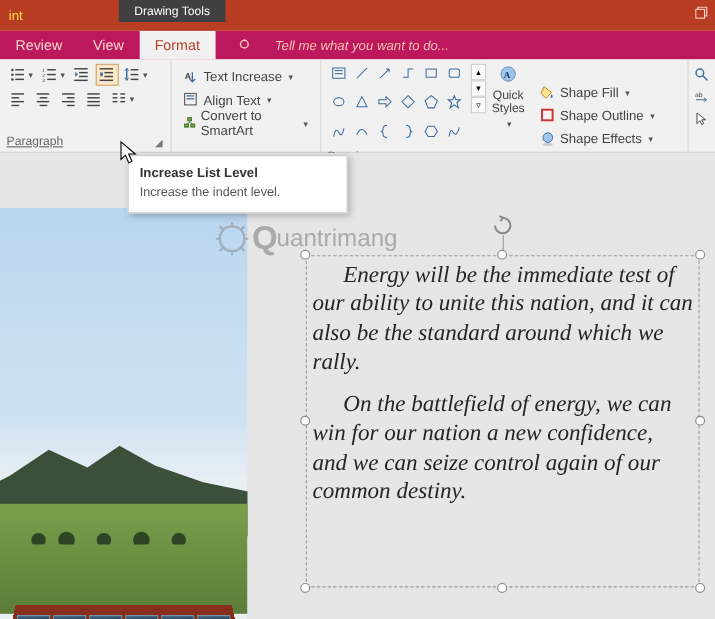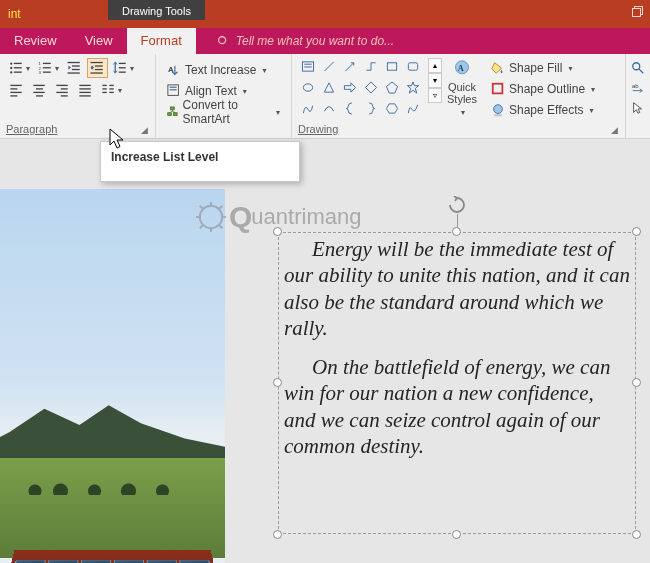--- a/index.html
+++ b/index.html
@@ -60,21 +60,21 @@
     color: #f8d8cf;
     cursor: pointer;
   }
   .tabrow .tab.active {
     background: #f1f1f1;
     color: #b93d22;
   }
   .tabrow .tell-me {
     display: flex;
     align-items: center;
-    gap: 6px;
+    gap: 20px;
     margin-left: 20px;
     padding-bottom: 6px;
     font-style: italic;
     color: #f3c3b5;
     font-size: 12px;
   }
   .tabrow .tell-me svg { width:14px; height:14px; }
   
   .ribbon {
     background: #f1f1f1;
@@ -146,21 +146,21 @@
   .highlighted { border:1px solid #d4a26c !important; background:#fce8c9 !important; }
   .cursor-arrow {
     position:absolute;
     left:109px; top:74px;
     z-index:40;
     pointer-events:none;
   }
   
   .tooltip {
     position:absolute;
-    left:100px; top:141px;
+    left:116px; top:141px;
     width:200px;
     background:#fff;
     border:1px solid #c9c9c9;
     box-shadow: 2px 2px 6px rgba(0,0,0,0.25);
     padding:8px 10px 12px;
     z-index:30;
   }
   .tooltip .tt-title { font-weight:bold; font-size:12px; color:#333; margin-bottom:5px;}
   .tooltip .tt-body { font-size:11.5px; color:#555;}
   
@@ -523,21 +523,21 @@
 
       <div class="btn big drop">
         <svg viewBox="0 0 32 32">
             <circle cx="16" cy="14" r="11" fill="#9ec6ea" stroke="#3a6aa0"></circle>
             <text x="9" y="20" font-size="14" fill="#1d3b5b" font-family="Georgia" font-weight="bold">A</text>
           </svg>
         <span style="white-space:pre-line">Quick
 Styles</span>
       </div>
 
-      <div class="shape-tools" style="margin-left:4px; margin-top:0;">
+      <div class="shape-tools" style="margin-left:4px; margin-top:16px;">
         <div class="btn drop">
           <svg viewBox="0 0 16 16">
               <path d="M4 2 L12 8 L6 14 L1 9 Z" fill="#ffe38a" stroke="#b4832c"></path>
               <path d="M12 10 Q14 13 12 14 Q10 13 12 10" fill="#3a6aa0"></path>
             </svg>
           <span>Shape Fill</span>
         </div>
         <div class="btn drop">
           <svg viewBox="0 0 16 16">
               <rect x="2" y="2" width="11" height="11" fill="none" stroke="#c33" stroke-width="2"></rect>
@@ -579,20 +579,21 @@
       </div>
   </div>
 
   <svg class="cursor-arrow" width="18" height="22" viewBox="0 0 18 22">
     <path d="M1 1 L1 17 L5 13 L8 20 L11 18.5 L8 12 L14 12 Z" fill="#fff" stroke="#000" stroke-width="1"></path>
   </svg>
 </div>
 
 <div class="tooltip">
   <div class="tt-title">Increase List Level</div>
+  <div class="tt-body">Increase the indent level.</div>
 </div>
 
 <div class="doc-area">
   <div class="photo">
     <div class="sky"></div>
     <div class="mtn"></div>
     <div class="field"></div>
     <div class="trees"></div>
     <div class="roof"></div>
     <div class="panels">

